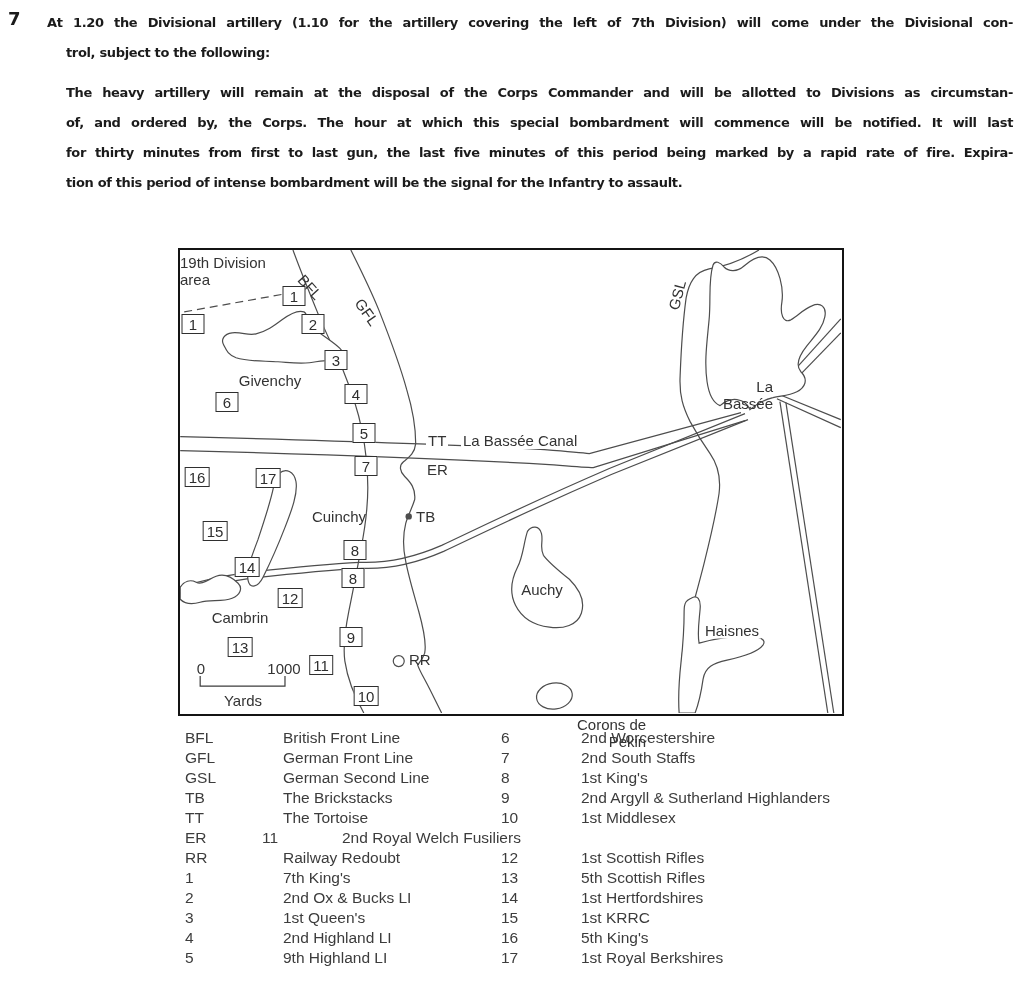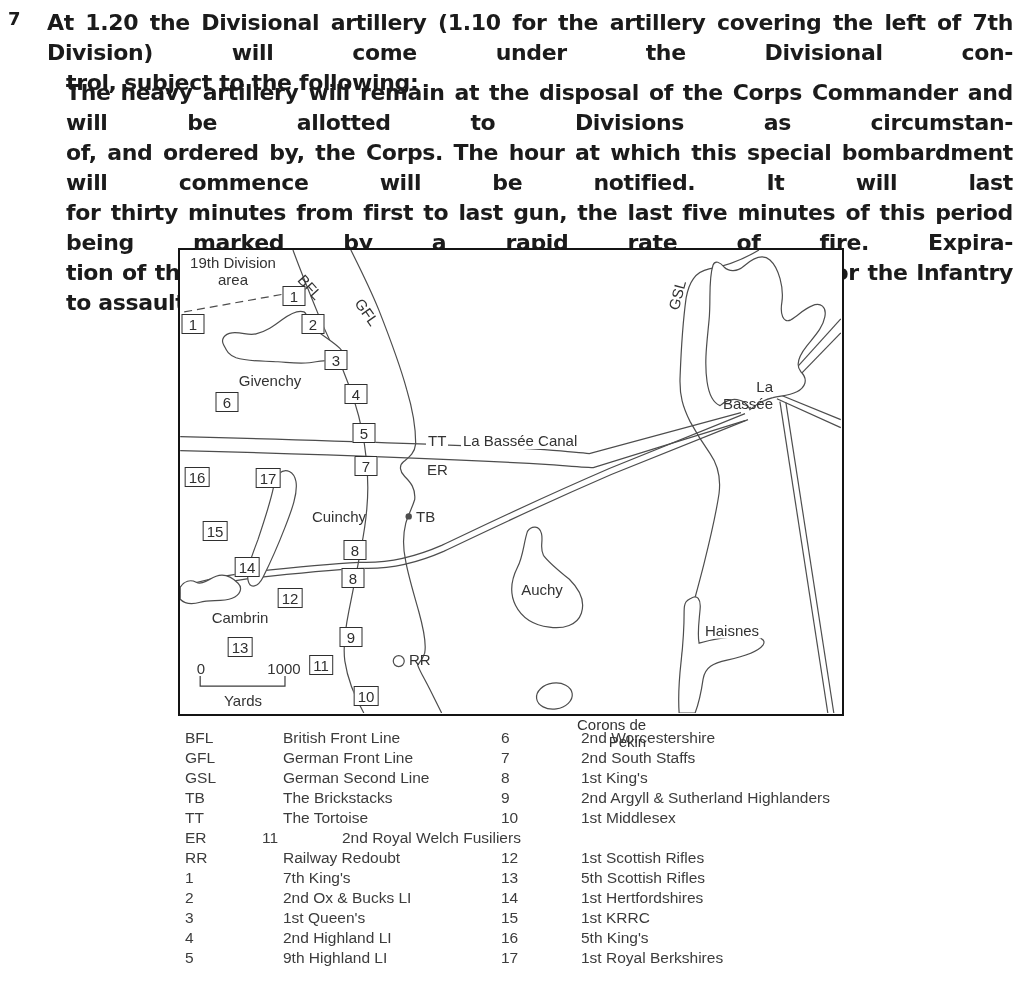--- a/index.html
+++ b/index.html
@@ -3,40 +3,40 @@
 <meta charset="utf-8">
 <style>
   html,body{margin:0;padding:0;background:#ffffff;}
   .page{position:relative;width:1027px;height:988px;background:#fff;overflow:hidden;
         font-family:"Liberation Sans",sans-serif;color:#1b1b1b;}
 
   
   .pnum{position:absolute;left:8px;top:8px;font-size:18px;font-weight:bold;
         font-family:"DejaVu Sans",sans-serif;letter-spacing:-0.3px;}
   .para{position:absolute;font-family:"DejaVu Sans",sans-serif;font-weight:bold;
-        font-size:22px;line-height:30px;letter-spacing:-0.35px;color:#1b1b1b;}
+        font-size:13px;line-height:30px;letter-spacing:-0.35px;color:#1b1b1b;}
   .para .ln{text-align:justify;text-align-last:justify;white-space:normal;}
   .para .ln.last{text-align-last:left;}
   #para1{left:47px;top:8px;width:966px;}
   #para1 .ln.cont{margin-left:19px;}
   #para2{left:66px;top:78px;width:947px;}
 
   
   .map{position:absolute;left:178px;top:248px;width:666px;height:468px;
        border:2.5px solid #141414;box-sizing:border-box;background:#fff;}
   .map svg{position:absolute;left:0;top:0;width:661px;height:463px;}
   .map .lbl{position:absolute;font-size:15px;color:#333;white-space:nowrap;line-height:17px;}
   .map .ctr{transform:translate(-50%,-50%);}
   .map .rot{transform-origin:center;}
   .marker{position:absolute;transform:translate(-50%,-50%);min-width:15px;height:18px;
           padding:0 3px;border:1.6px solid #2f2f2f;background:#fff;color:#2f2f2f;
           display:flex;align-items:center;justify-content:center;
           font-size:15px;line-height:1;z-index:3;}
   .two-line{text-align:right;line-height:19px;margin-top:40px;}
-  .area-lbl{width:106px;text-align:center;line-height:18px;}
+  .area-lbl{width:106px;line-height:18px;}
 
   
   .legend{position:absolute;left:185px;top:728px;width:830px;font-size:15.5px;color:#3c3c3c;}
   .lrow{display:flex;height:20px;line-height:20px;}
   .lrow .c1k{width:77px;}
   .lrow .c1v{width:218px;margin-left:21px;}
   .lrow .c2k{width:80px;}
   .lrow .c2v{flex:1;}
 </style>
 </head>

